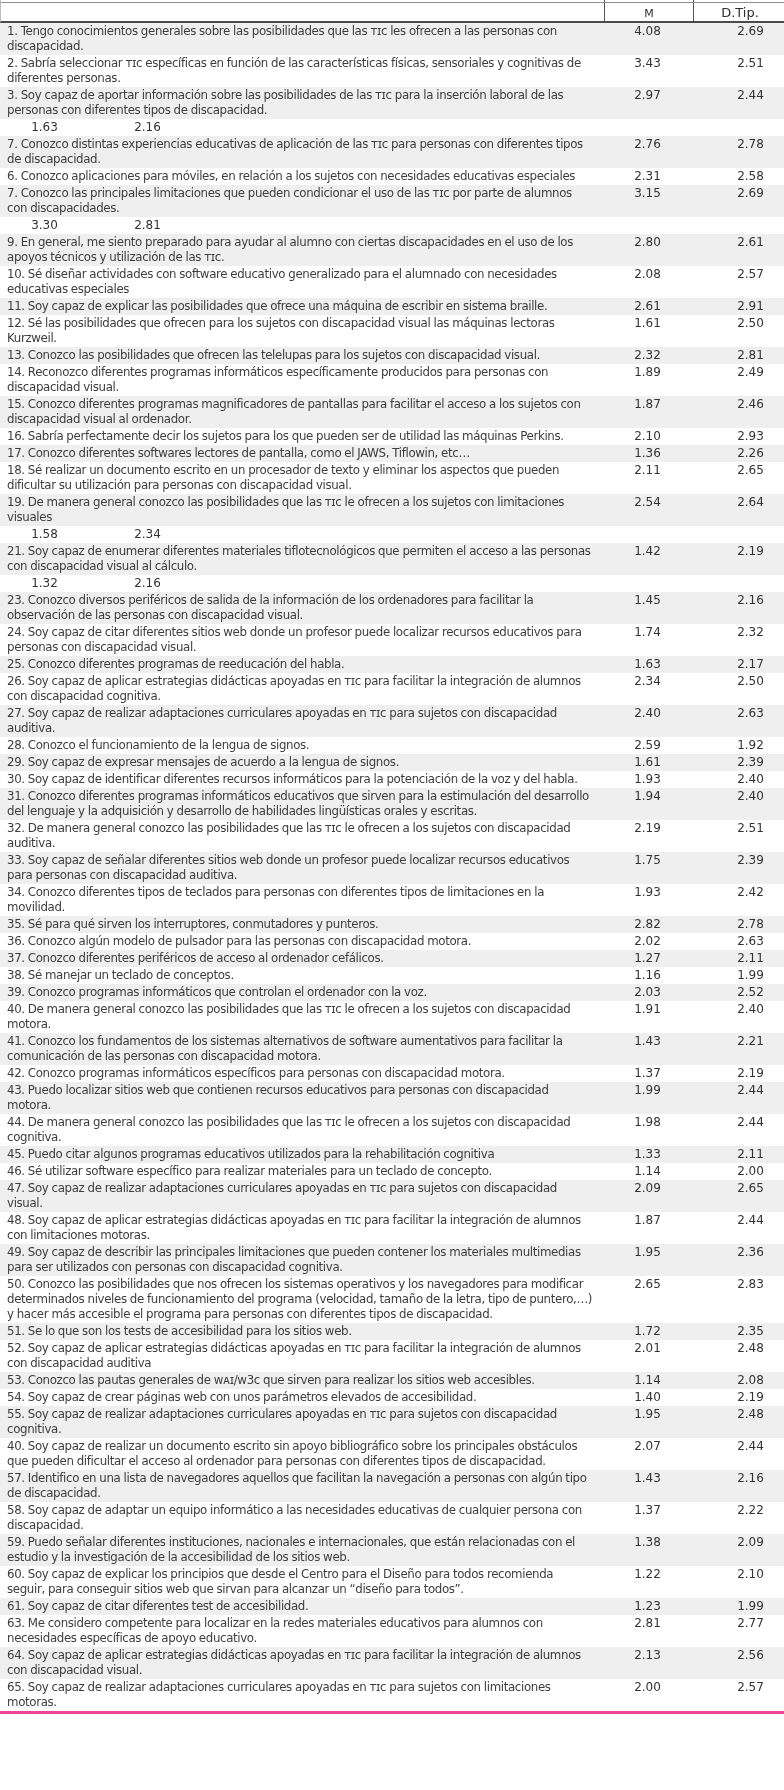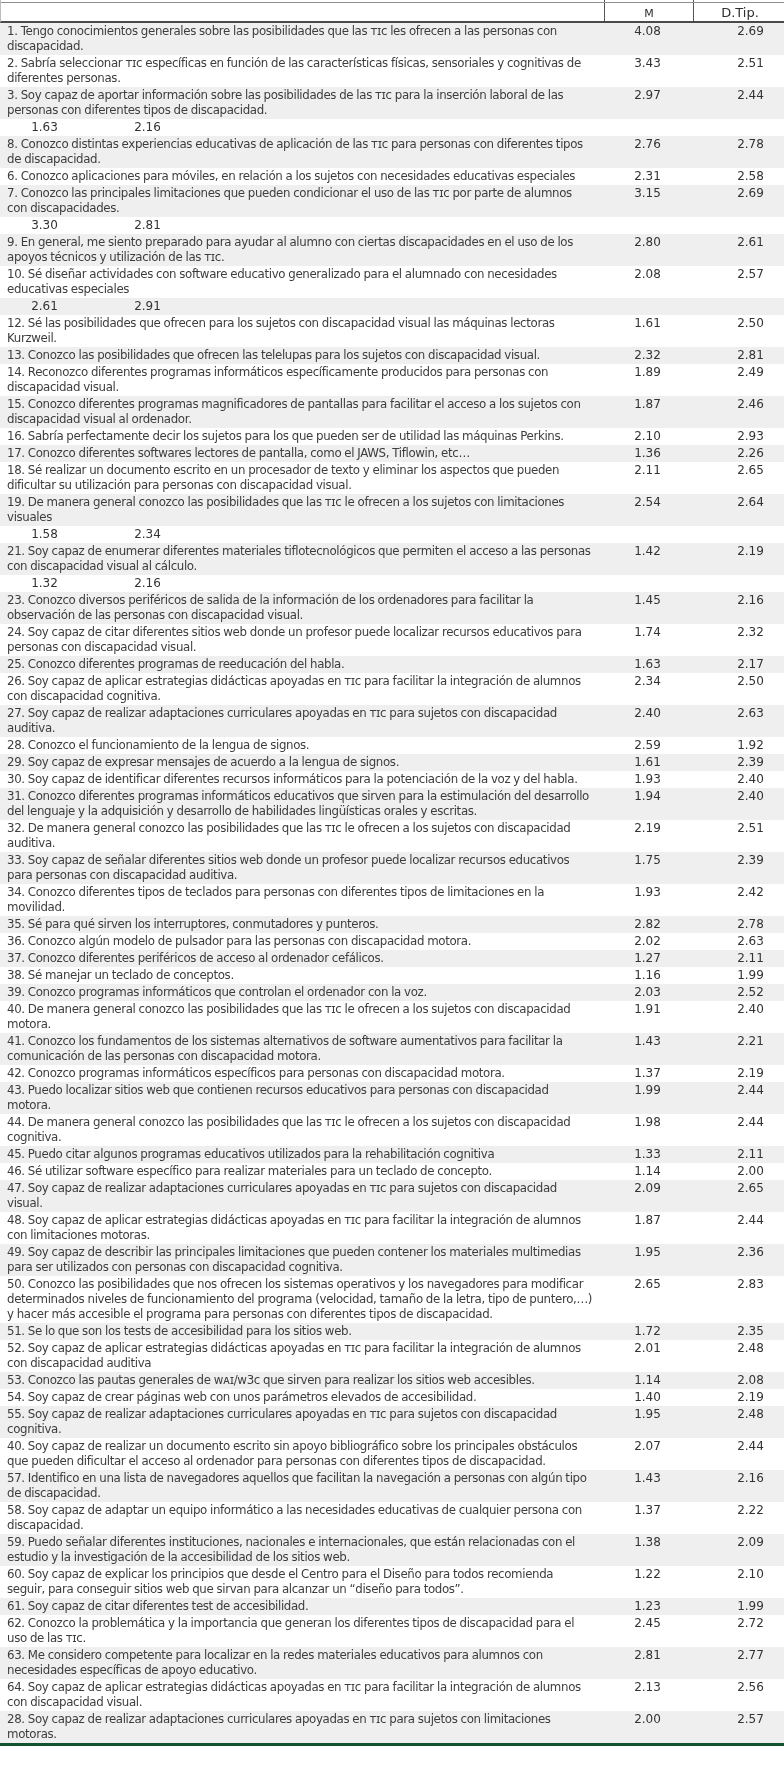--- a/index.html
+++ b/index.html
@@ -55,21 +55,21 @@
     font-size: 11px;
     letter-spacing: 0.2px;
   }
   .th-sd {
     width: 67px;
     font-size: 13px;
     padding-left: 26px;
   }
   
   .tbody {
-    border-bottom: 3px solid #14532d;
+    border-bottom: 3px solid #ec4899;
   }
   .row {
     display: flex;
     align-items: flex-start;
     padding: 1px 0;
   }
   .tbody .row:nth-child(odd) {
     background: #efefef;
   }
   .cell-q {
@@ -127,21 +127,21 @@
     <div class="cell-m">2.97</div>
     <div class="cell-sd">2.44</div>
   </div>
 
   <div class="row">
     <div class="cell-m">1.63</div>
     <div class="cell-sd">2.16</div>
   </div>
 
   <div class="row">
-    <div class="cell-q">8. Conozco distintas experiencias educativas de aplicación de las ᴛɪᴄ para personas con diferentes tipos de discapacidad.</div>
+    <div class="cell-q">7. Conozco distintas experiencias educativas de aplicación de las ᴛɪᴄ para personas con diferentes tipos de discapacidad.</div>
     <div class="cell-m">2.76</div>
     <div class="cell-sd">2.78</div>
   </div>
 
   <div class="row">
     <div class="cell-q">6. Conozco aplicaciones para móviles, en relación a los sujetos con necesidades educativas especiales</div>
     <div class="cell-m">2.31</div>
     <div class="cell-sd">2.58</div>
   </div>
 
@@ -162,20 +162,21 @@
     <div class="cell-sd">2.61</div>
   </div>
 
   <div class="row">
     <div class="cell-q">10. Sé diseñar actividades con software educativo generalizado para el alumnado con necesidades educativas especiales</div>
     <div class="cell-m">2.08</div>
     <div class="cell-sd">2.57</div>
   </div>
 
   <div class="row">
+    <div class="cell-q">11. Soy capaz de explicar las posibilidades que ofrece una máquina de escribir en sistema braille.</div>
     <div class="cell-m">2.61</div>
     <div class="cell-sd">2.91</div>
   </div>
 
   <div class="row">
     <div class="cell-q">12. Sé las posibilidades que ofrecen para los sujetos con discapacidad visual las máquinas lectoras Kurzweil.</div>
     <div class="cell-m">1.61</div>
     <div class="cell-sd">2.50</div>
   </div>
 
@@ -464,37 +465,32 @@
     <div class="cell-m">1.22</div>
     <div class="cell-sd">2.10</div>
   </div>
 
   <div class="row">
     <div class="cell-q">61. Soy capaz de citar diferentes test de accesibilidad.</div>
     <div class="cell-m">1.23</div>
     <div class="cell-sd">1.99</div>
   </div>
 
-  <div class="row">
-    <div class="cell-q">62. Conozco la problemática y la importancia que generan los diferentes tipos de discapacidad para el uso de las ᴛɪᴄ.</div>
-    <div class="cell-m">2.45</div>
-    <div class="cell-sd">2.72</div>
-  </div>
 
   <div class="row">
     <div class="cell-q">63. Me considero competente para localizar en la redes materiales educativos para alumnos con necesidades específicas de apoyo educativo.</div>
     <div class="cell-m">2.81</div>
     <div class="cell-sd">2.77</div>
   </div>
 
   <div class="row">
     <div class="cell-q">64. Soy capaz de aplicar estrategias didácticas apoyadas en ᴛɪᴄ para facilitar la integración de alumnos con discapacidad visual.</div>
     <div class="cell-m">2.13</div>
     <div class="cell-sd">2.56</div>
   </div>
 
   <div class="row">
-    <div class="cell-q">28. Soy capaz de realizar adaptaciones curriculares apoyadas en ᴛɪᴄ para sujetos con limitaciones motoras.</div>
+    <div class="cell-q">65. Soy capaz de realizar adaptaciones curriculares apoyadas en ᴛɪᴄ para sujetos con limitaciones motoras.</div>
     <div class="cell-m">2.00</div>
     <div class="cell-sd">2.57</div>
   </div>
 </div>
 </div>
 
 </body></html>

